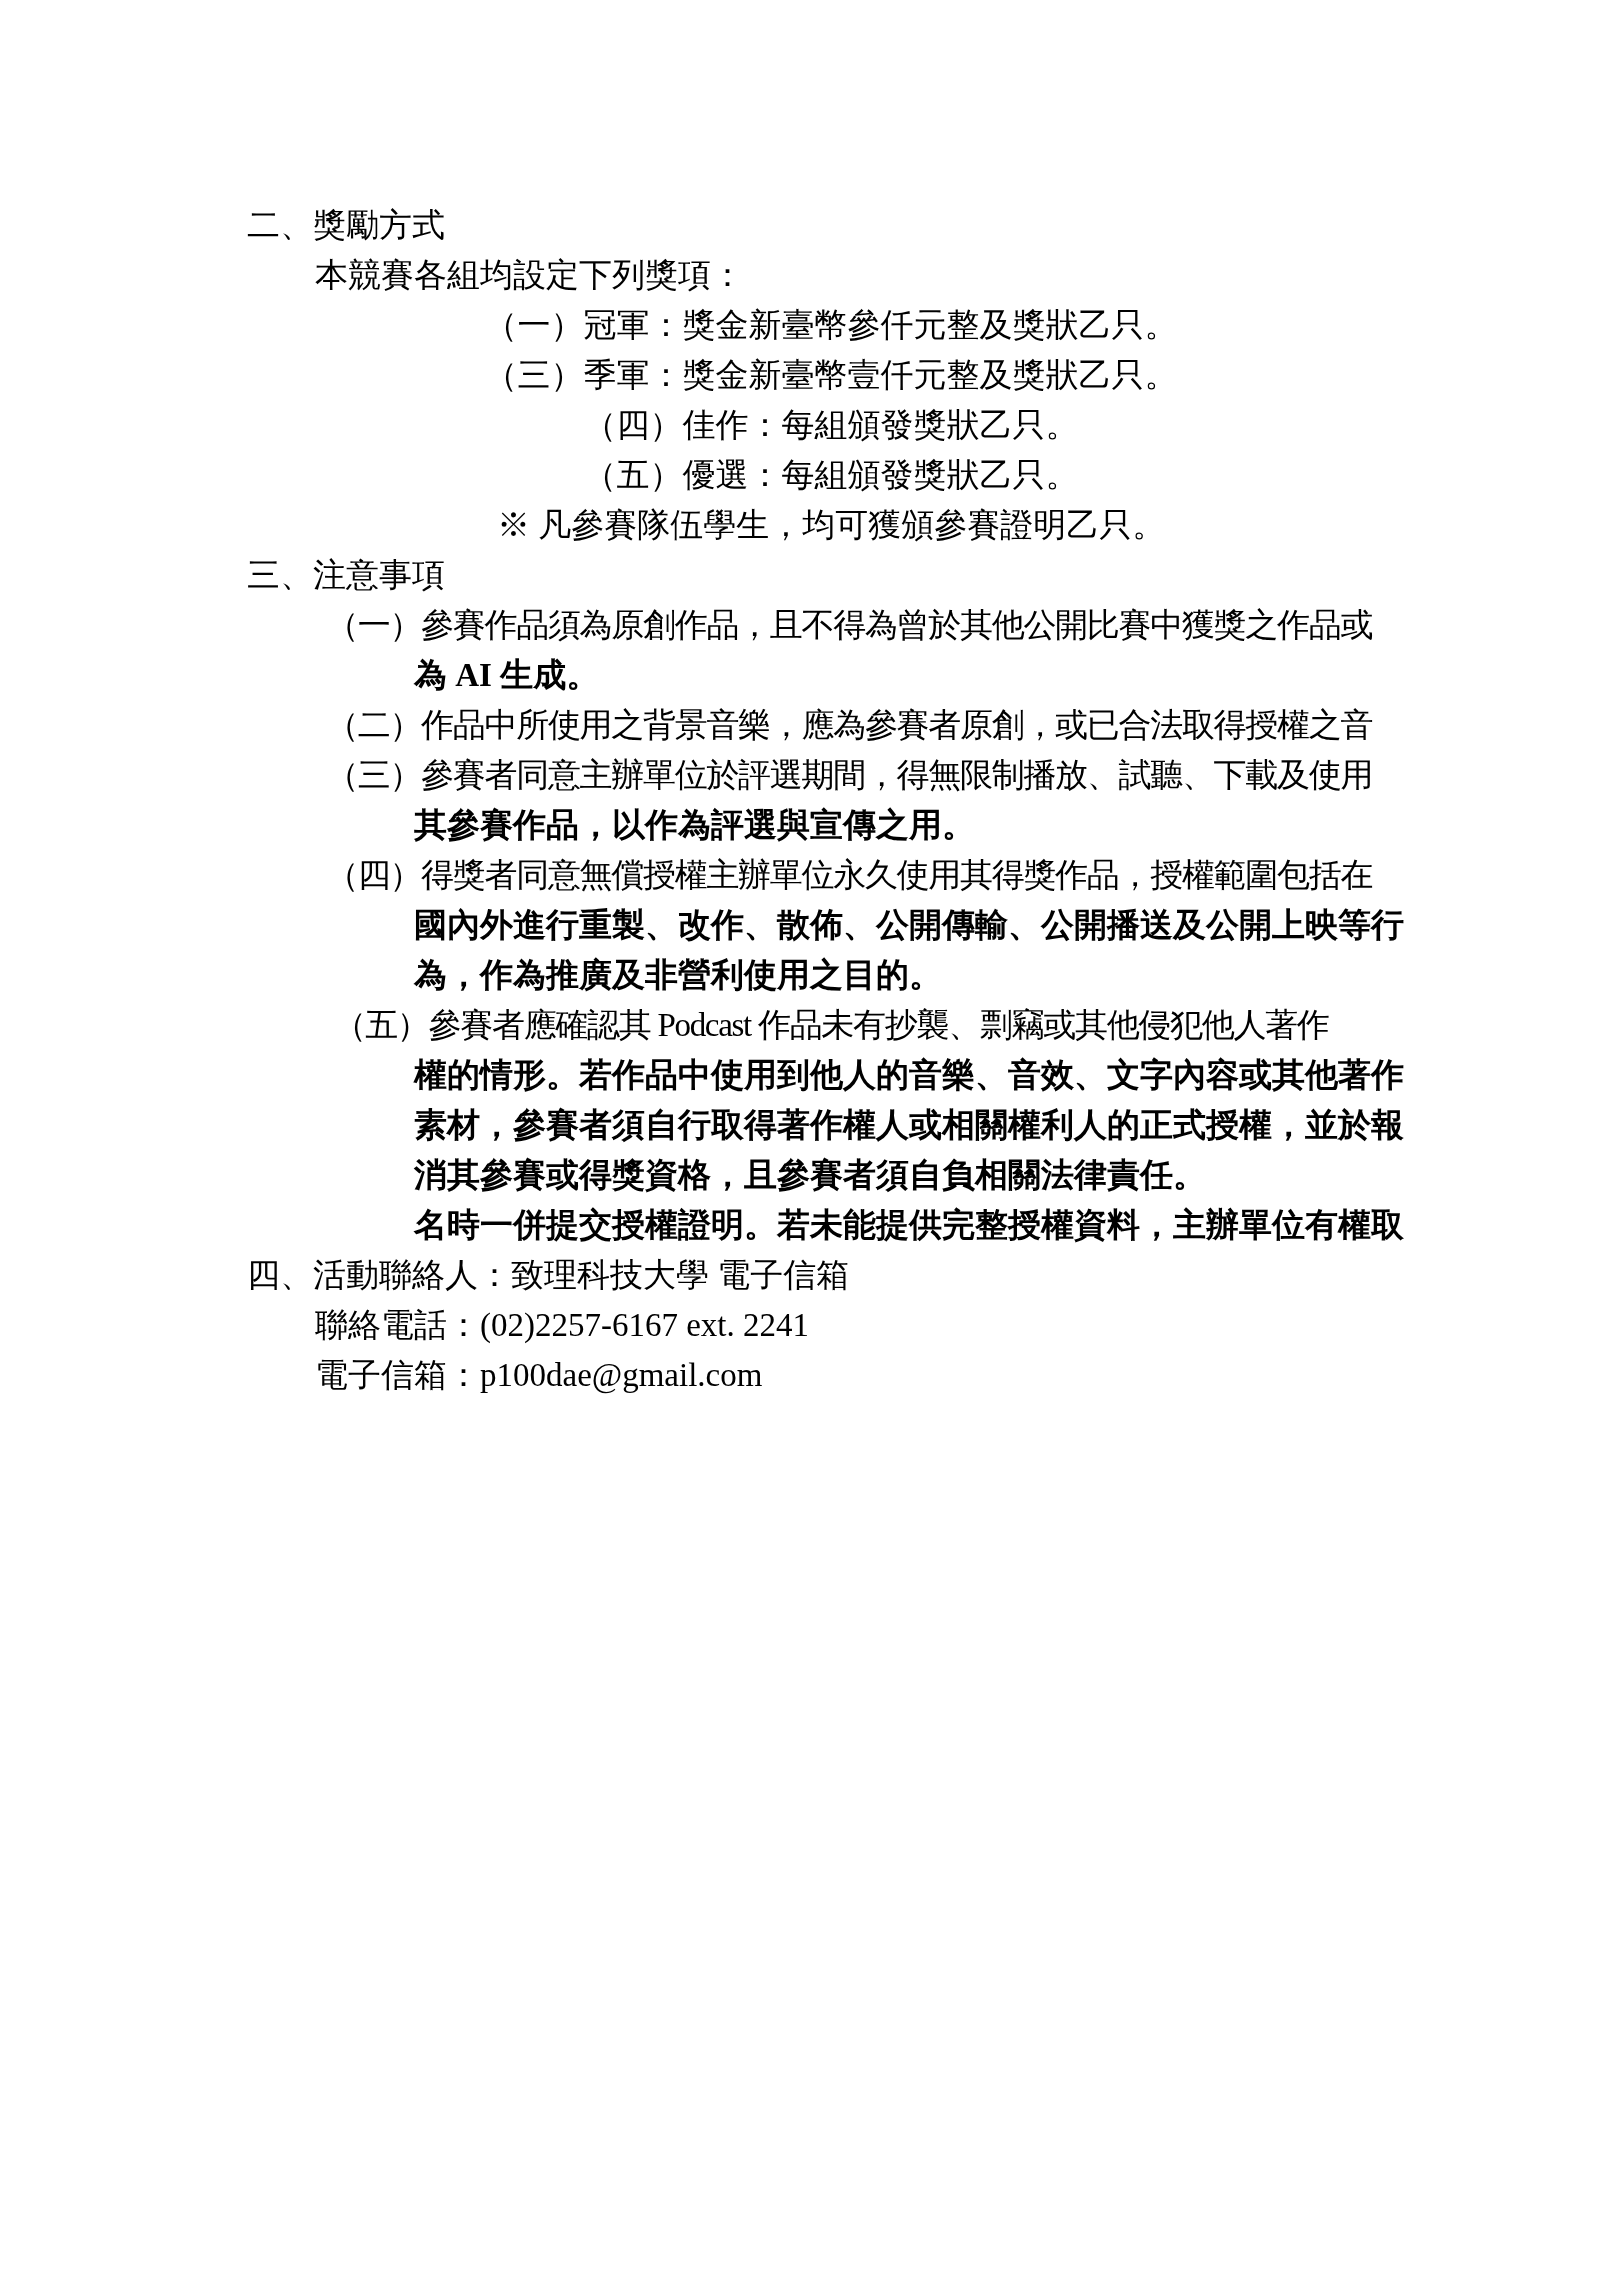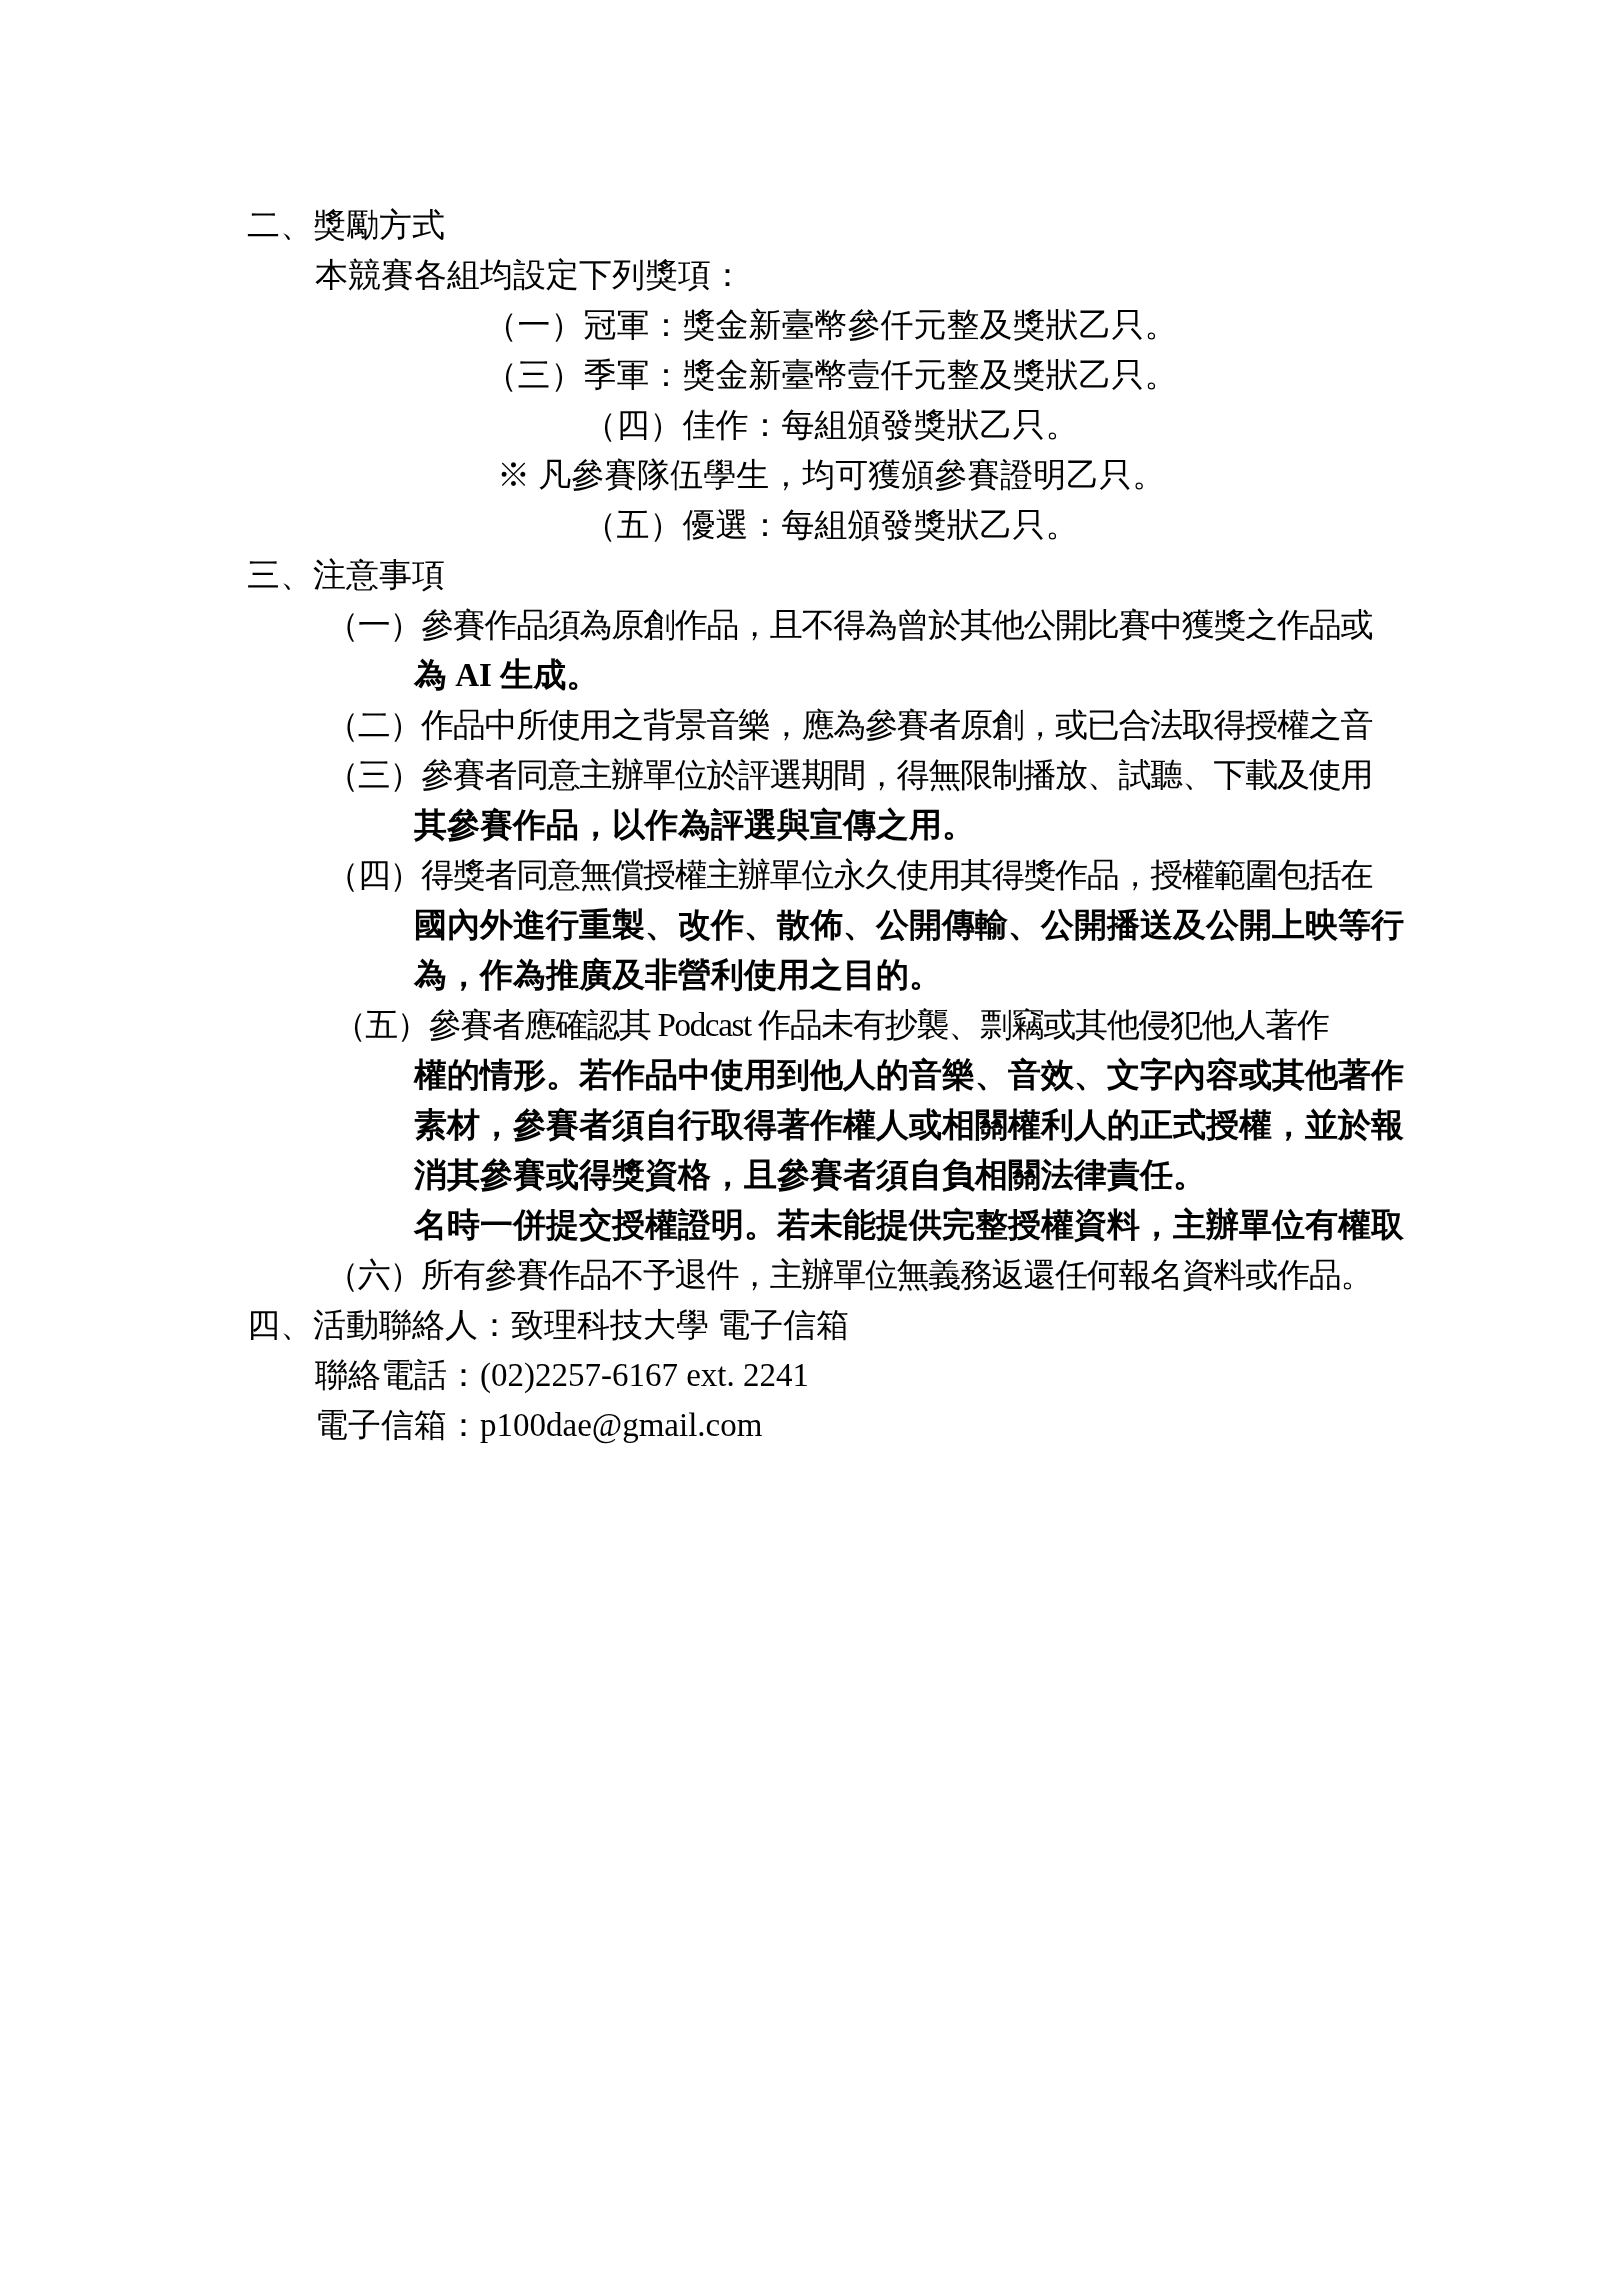--- a/index.html
+++ b/index.html
@@ -39,35 +39,34 @@
 </head>
 <body>
 
 <div class="page">
   <div class="doc" id="doc">
       <div class="line lvl-section">二、獎勵方式</div>
       <div class="line lvl-body">本競賽各組均設定下列獎項：</div>
       <div class="line lvl-item">（一）冠軍：獎金新臺幣參仟元整及獎狀乙只。</div>
       <div class="line lvl-item">（三）季軍：獎金新臺幣壹仟元整及獎狀乙只。</div>
       <div class="line lvl-item">（四）佳作：每組頒發獎狀乙只。</div>
+      <div class="line lvl-item">（五）優選：每組頒發獎狀乙只。</div>
       <div class="line lvl-item">※ 凡參賽隊伍學生，均可獲頒參賽證明乙只。</div>
-      <div class="line lvl-item">（五）優選：每組頒發獎狀乙只。</div>
       <div class="line lvl-section">三、注意事項</div>
       <div class="line lvl-item tight">（一）參賽作品須為原創作品，且不得為曾於其他公開比賽中獲獎之作品或</div>
       <div class="line lvl-cont">為 AI 生成。</div>
       <div class="line lvl-item tight">（二）作品中所使用之背景音樂，應為參賽者原創，或已合法取得授權之音</div>
       <div class="line lvl-item tight">（三）參賽者同意主辦單位於評選期間，得無限制播放、試聽、下載及使用</div>
       <div class="line lvl-cont">其參賽作品，以作為評選與宣傳之用。</div>
       <div class="line lvl-item tight">（四）得獎者同意無償授權主辦單位永久使用其得獎作品，授權範圍包括在</div>
       <div class="line lvl-cont">國內外進行重製、改作、散佈、公開傳輸、公開播送及公開上映等行</div>
       <div class="line lvl-cont">為，作為推廣及非營利使用之目的。</div>
       <div class="line lvl-item tight">（五）參賽者應確認其 Podcast 作品未有抄襲、剽竊或其他侵犯他人著作</div>
       <div class="line lvl-cont">權的情形。若作品中使用到他人的音樂、音效、文字內容或其他著作</div>
       <div class="line lvl-cont">素材，參賽者須自行取得著作權人或相關權利人的正式授權，並於報</div>
       <div class="line lvl-cont">消其參賽或得獎資格，且參賽者須自負相關法律責任。</div>
       <div class="line lvl-cont">名時一併提交授權證明。若未能提供完整授權資料，主辦單位有權取</div>
-      <div class="line lvl-item tight">（六）所有參賽作品不予退件，主辦單位無義務返還任何報名資料或作品。</div>
       <div class="line lvl-section">四、活動聯絡人：致理科技大學 電子信箱</div>
       <div class="line lvl-body">聯絡電話：(02)2257-6167 ext. 2241</div>
       <div class="line lvl-body">電子信箱：p100dae@gmail.com</div>
     </div>
 </div>
 
 
 </body></html>

